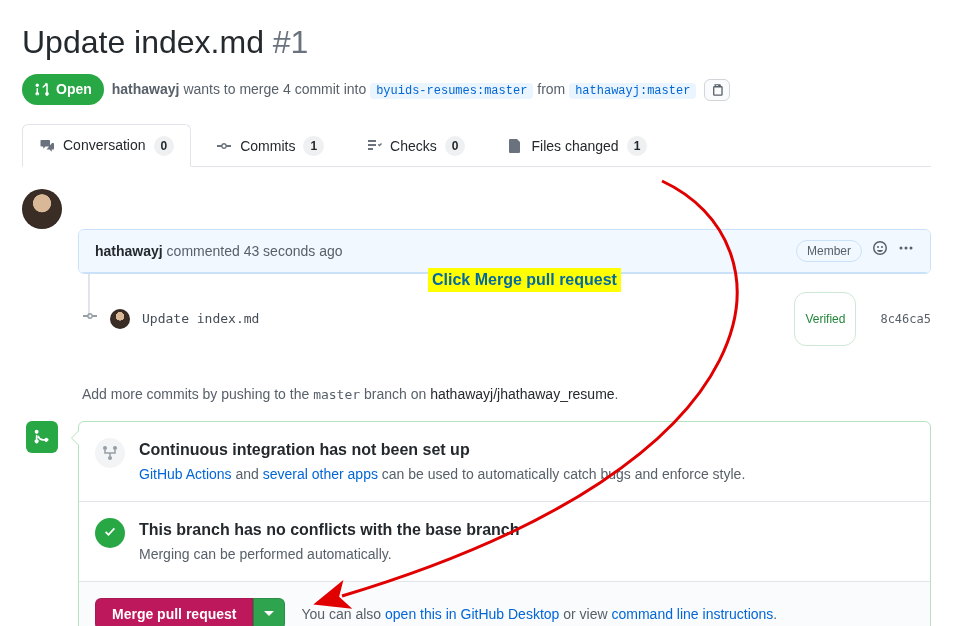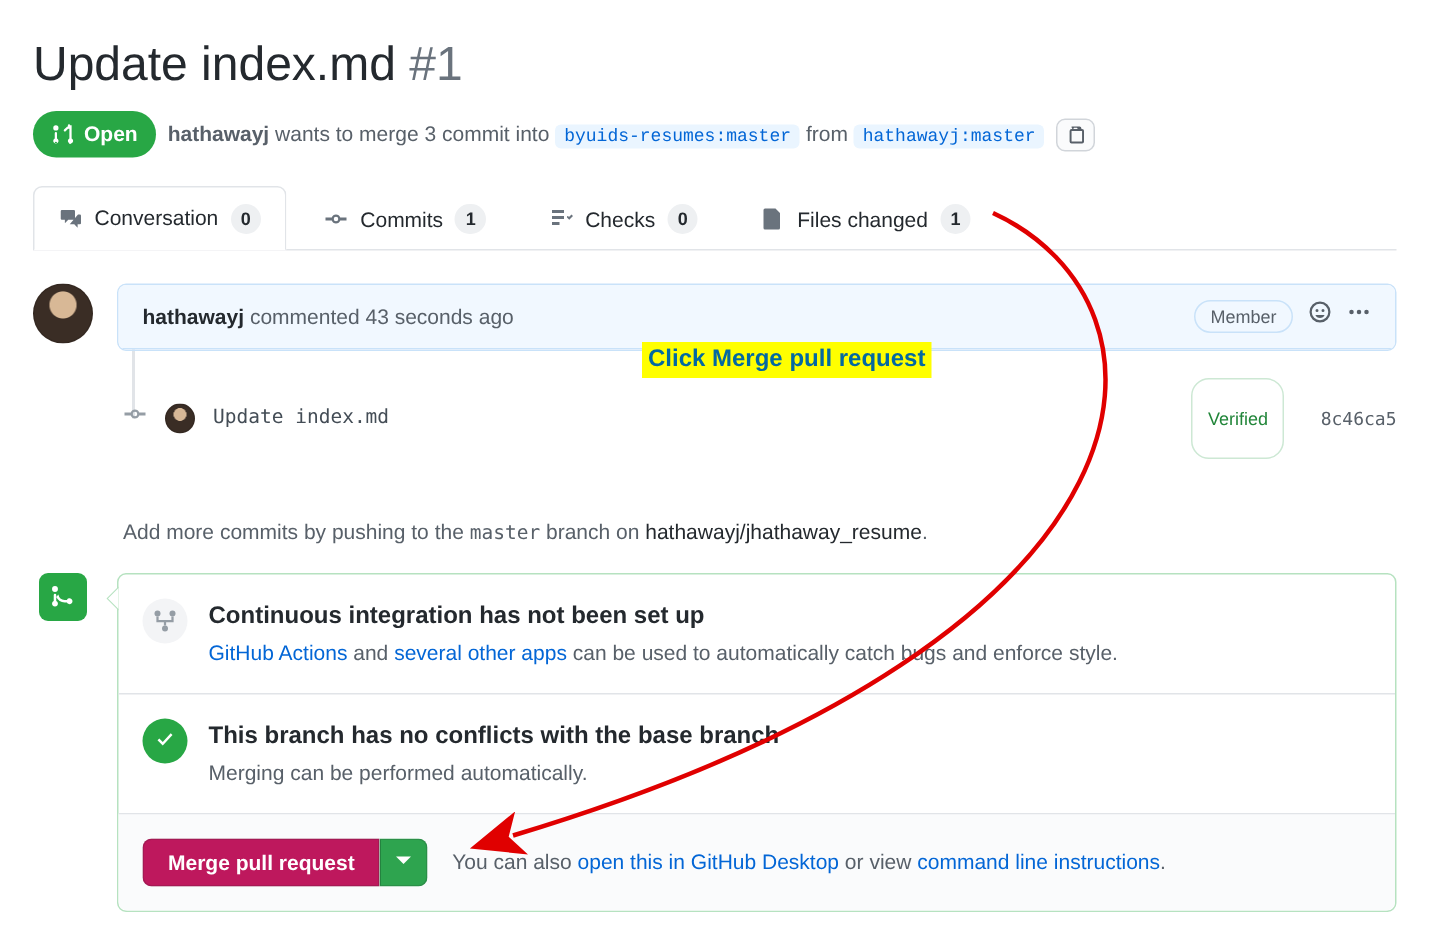--- a/index.html
+++ b/index.html
@@ -41,21 +41,21 @@
     .tab svg { fill: #6a737d; }
     .counter { background: #eef0f2; color: #24292e; border-radius: 10px; padding: 1px 7px; font-size: 12px; font-weight:600; }
     .timeline { margin-top: 22px; display: flex; gap: 16px; }
     .gutter { width: 40px; flex-shrink: 0; position: relative; }
     .avatar-lg {
       width: 40px; height: 40px; border-radius: 50%; background: #555;
       background: radial-gradient(circle at 50% 35%, #d8b896 0 28%, #3a2d25 30% 100%);
       display:block; border:1px solid rgba(0,0,0,.1);
     }
     .main { flex: 1; }
-    .comment-box { border: 1px solid #c9e2f9; border-radius: 6px; overflow: hidden; position: relative; }
+    .comment-box { border: 1px solid #c9e2f9; border-radius: 6px; overflow: hidden; position: relative; margin-top: 40px; }
     .comment-header {
       background: #f1f8ff; padding: 10px 16px; display: flex; align-items: center;
       border-bottom: 1px solid #c9e2f9; color: #586069;
     }
     .comment-header .user-b { color: #24292e; font-weight: 600; }
     .comment-header .actions { margin-left: auto; display: flex; align-items: center; gap: 10px; }
     .member-badge { border: 1px solid #c9e2f9; border-radius: 12px; padding: 1px 10px; font-size: 12px; color:#586069; }
     .icon-btn { color: #586069; cursor: pointer; }
     .comment-caret {
       position: absolute; left: -8px; top: 14px; width: 0; height: 0;
@@ -145,21 +145,21 @@
 
 <div class="meta-row">
   <span class="state-badge">
     <svg width="16" height="16" viewBox="0 0 16 16">
         <path d="M5 3.25a1.75 1.75 0 1 1-3.5 0 1.75 1.75 0 0 1 3.5 0zM3.25 6a.75.75 0 0 1 .75.75v3.55a1.75 1.75 0 1 1-1.5 0V6.75A.75.75 0 0 1 3.25 6zm9.5-4.5a.75.75 0 0 0-1.5 0v.878a2.25 2.25 0 0 0-1.08.562L8.72 4.39a.75.75 0 1 0 1.06 1.06l1.45-1.45a.75.75 0 0 1 .53-.22h.49v6.52a1.75 1.75 0 1 0 1.5 0V1.5zM12.75 14a.75.75 0 1 0 0-1.5.75.75 0 0 0 0 1.5zM3.25 14a.75.75 0 1 0 0-1.5.75.75 0 0 0 0 1.5z"></path>
       </svg>
     <span>Open</span>
   </span>
   <span>
     <span class="user">hathawayj</span>
-    <span>wants to merge 3 commit into</span>
+    <span>wants to merge 4 commit into</span>
     <span class="branch">byuids-resumes:master</span>
     <span>from</span>
     <span class="branch">hathawayj:master</span>
   </span>
   <button class="copy-btn">
     <svg width="14" height="14" viewBox="0 0 16 16">
         <path d="M5 1.5h6A1.5 1.5 0 0 1 12.5 3v.5H13A1.5 1.5 0 0 1 14.5 5v8A1.5 1.5 0 0 1 13 14.5H5A1.5 1.5 0 0 1 3.5 13V5A1.5 1.5 0 0 1 5 3.5h.5V3A1.5 1.5 0 0 1 5 1.5zm1.5 2h3V3a.5.5 0 0 0-.5-.5h-2a.5.5 0 0 0-.5.5v.5zM5 5v8h8V5H5z" fill-rule="evenodd"></path>
       </svg>
   </button>
 </div>

